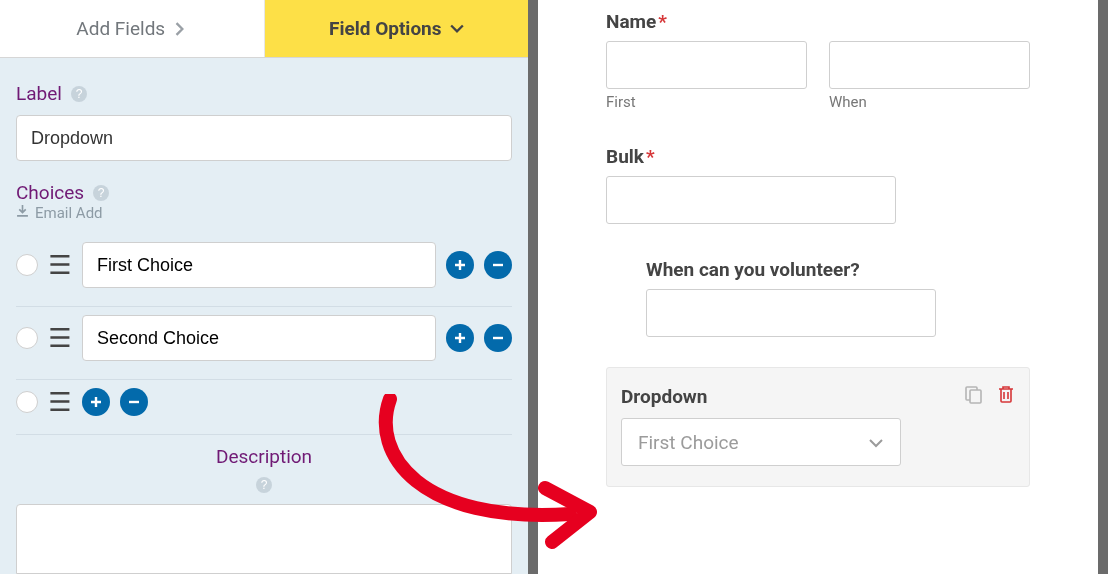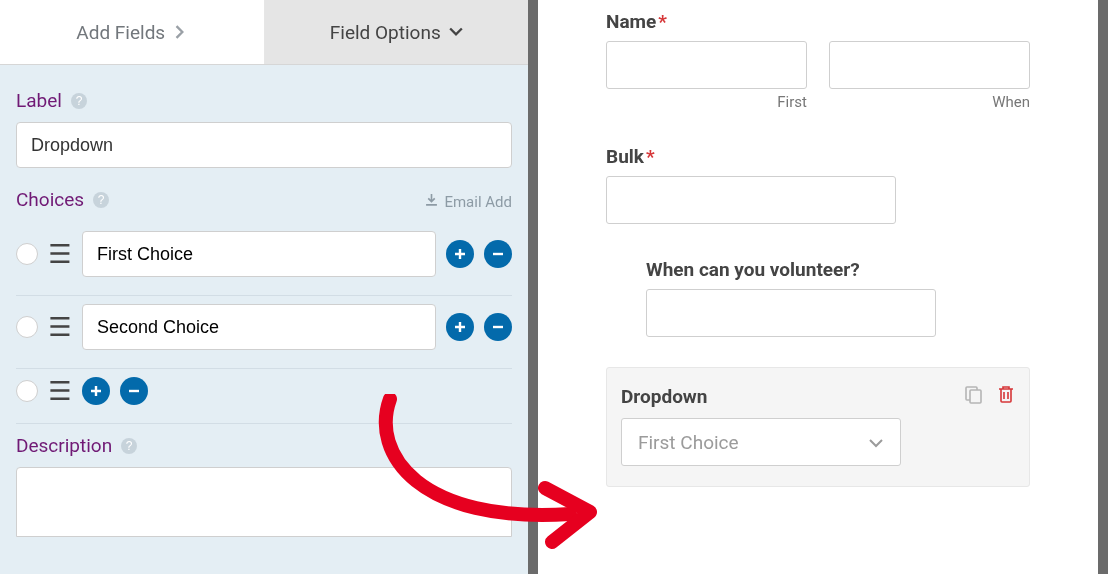--- a/index.html
+++ b/index.html
@@ -16,40 +16,40 @@
 .left-panel {
   position: absolute;
   left: 0;
   top: 0;
   width: 528px;
   height: 574px;
   background: #e4eef4;
 }
 .tabs {
   display: flex;
-  height: 65px;
+  height: 58px;
   background: #fff;
   border-bottom: 1px solid #d6d6d6;
 }
 .tab {
   flex: 1;
   display: flex;
   align-items: center;
   justify-content: center;
   gap: 8px;
   cursor: pointer;
   font-size: 19px;
   color: #72777c;
   border-right: 1px solid #e6e6e6;
 }
 .tab:last-child { border-right: none; }
 .tab.active {
   color: #444;
-  background: #e5e5e5;
-  font-weight: 400;
+  background: #fde047;
+  font-weight: 700;
 }
 .chevron { width: 14px; height: 14px; display: inline-flex; align-items: center; justify-content: center; }
 
 .panel-body {
   padding: 14px 16px 0 16px;
 }
 .field-label-row {
   display: flex;
   align-items: center;
   gap: 8px;
@@ -73,23 +73,24 @@
   border-radius: 4px;
   padding: 0 14px;
   font-size: 18px;
   color: #333;
   background:#fff;
 }
 
 .choices-header {
   display: flex;
   justify-content: space-between;
-  align-items: flex-end;
+  align-items: flex-start;
   margin-top: 20px;
   margin-bottom: 12px;
+  flex-direction: column;
 }
 .bulk-add {
   color: #8d9ba5;
   font-size: 15px;
   display: inline-flex;
   align-items:center;
   gap:6px;
   cursor:pointer;
 }
 
@@ -153,21 +154,21 @@
   top:0;
   width:556px;
   height:438px;
   background:#fff;
   padding: 10px 66px 0 66px;
 }
 .field-block{ margin-bottom:28px;}
 .flabel{ font-size:19px; font-weight:700; color:#444; margin-bottom:8px; display:block;}
 .required-star{ color:#d63638; margin-left:2px;}
 .name-row{ display:flex; gap:22px;}
-.name-col{ flex:1;text-align:right;}
+.name-col{ flex:1;}
 .input-box{
   width:100%;
   height:48px;
   border:1px solid #cfcfcf;
   border-radius:3px;
   background:#fff;
 }
 .input-box.full{ width:100%; }
 .sublabel{ font-size:15px; color:#777; margin-top:4px; display:block;}
 
@@ -298,21 +299,21 @@
             <path d="M7 2v10M2 7h10" stroke="#fff" stroke-width="2.4"></path>
           </svg>
       </span>
       <span class="circle-btn remove">
         <svg width="14" height="14" viewBox="0 0 14 14">
             <path d="M2 7h10" stroke="#fff" stroke-width="2.4"></path>
           </svg>
       </span>
     </div>
 
-    <div class="field-label-row" style="margin-top:10px;">
+    <div class="field-label-row" style="margin-top:10px;flex-direction:column;">
       <span class="field-label">Description</span>
       <span class="help-icon">
         <svg width="18" height="18" viewBox="0 0 18 18">
             <circle cx="9" cy="9" r="8" fill="#c7d3db"></circle>
             <text x="9" y="13" text-anchor="middle" font-size="12" fill="#fff" font-family="Arial">?</text>
           </svg>
       </span>
     </div>
     <div class="textarea-desc"></div>
   </div>

